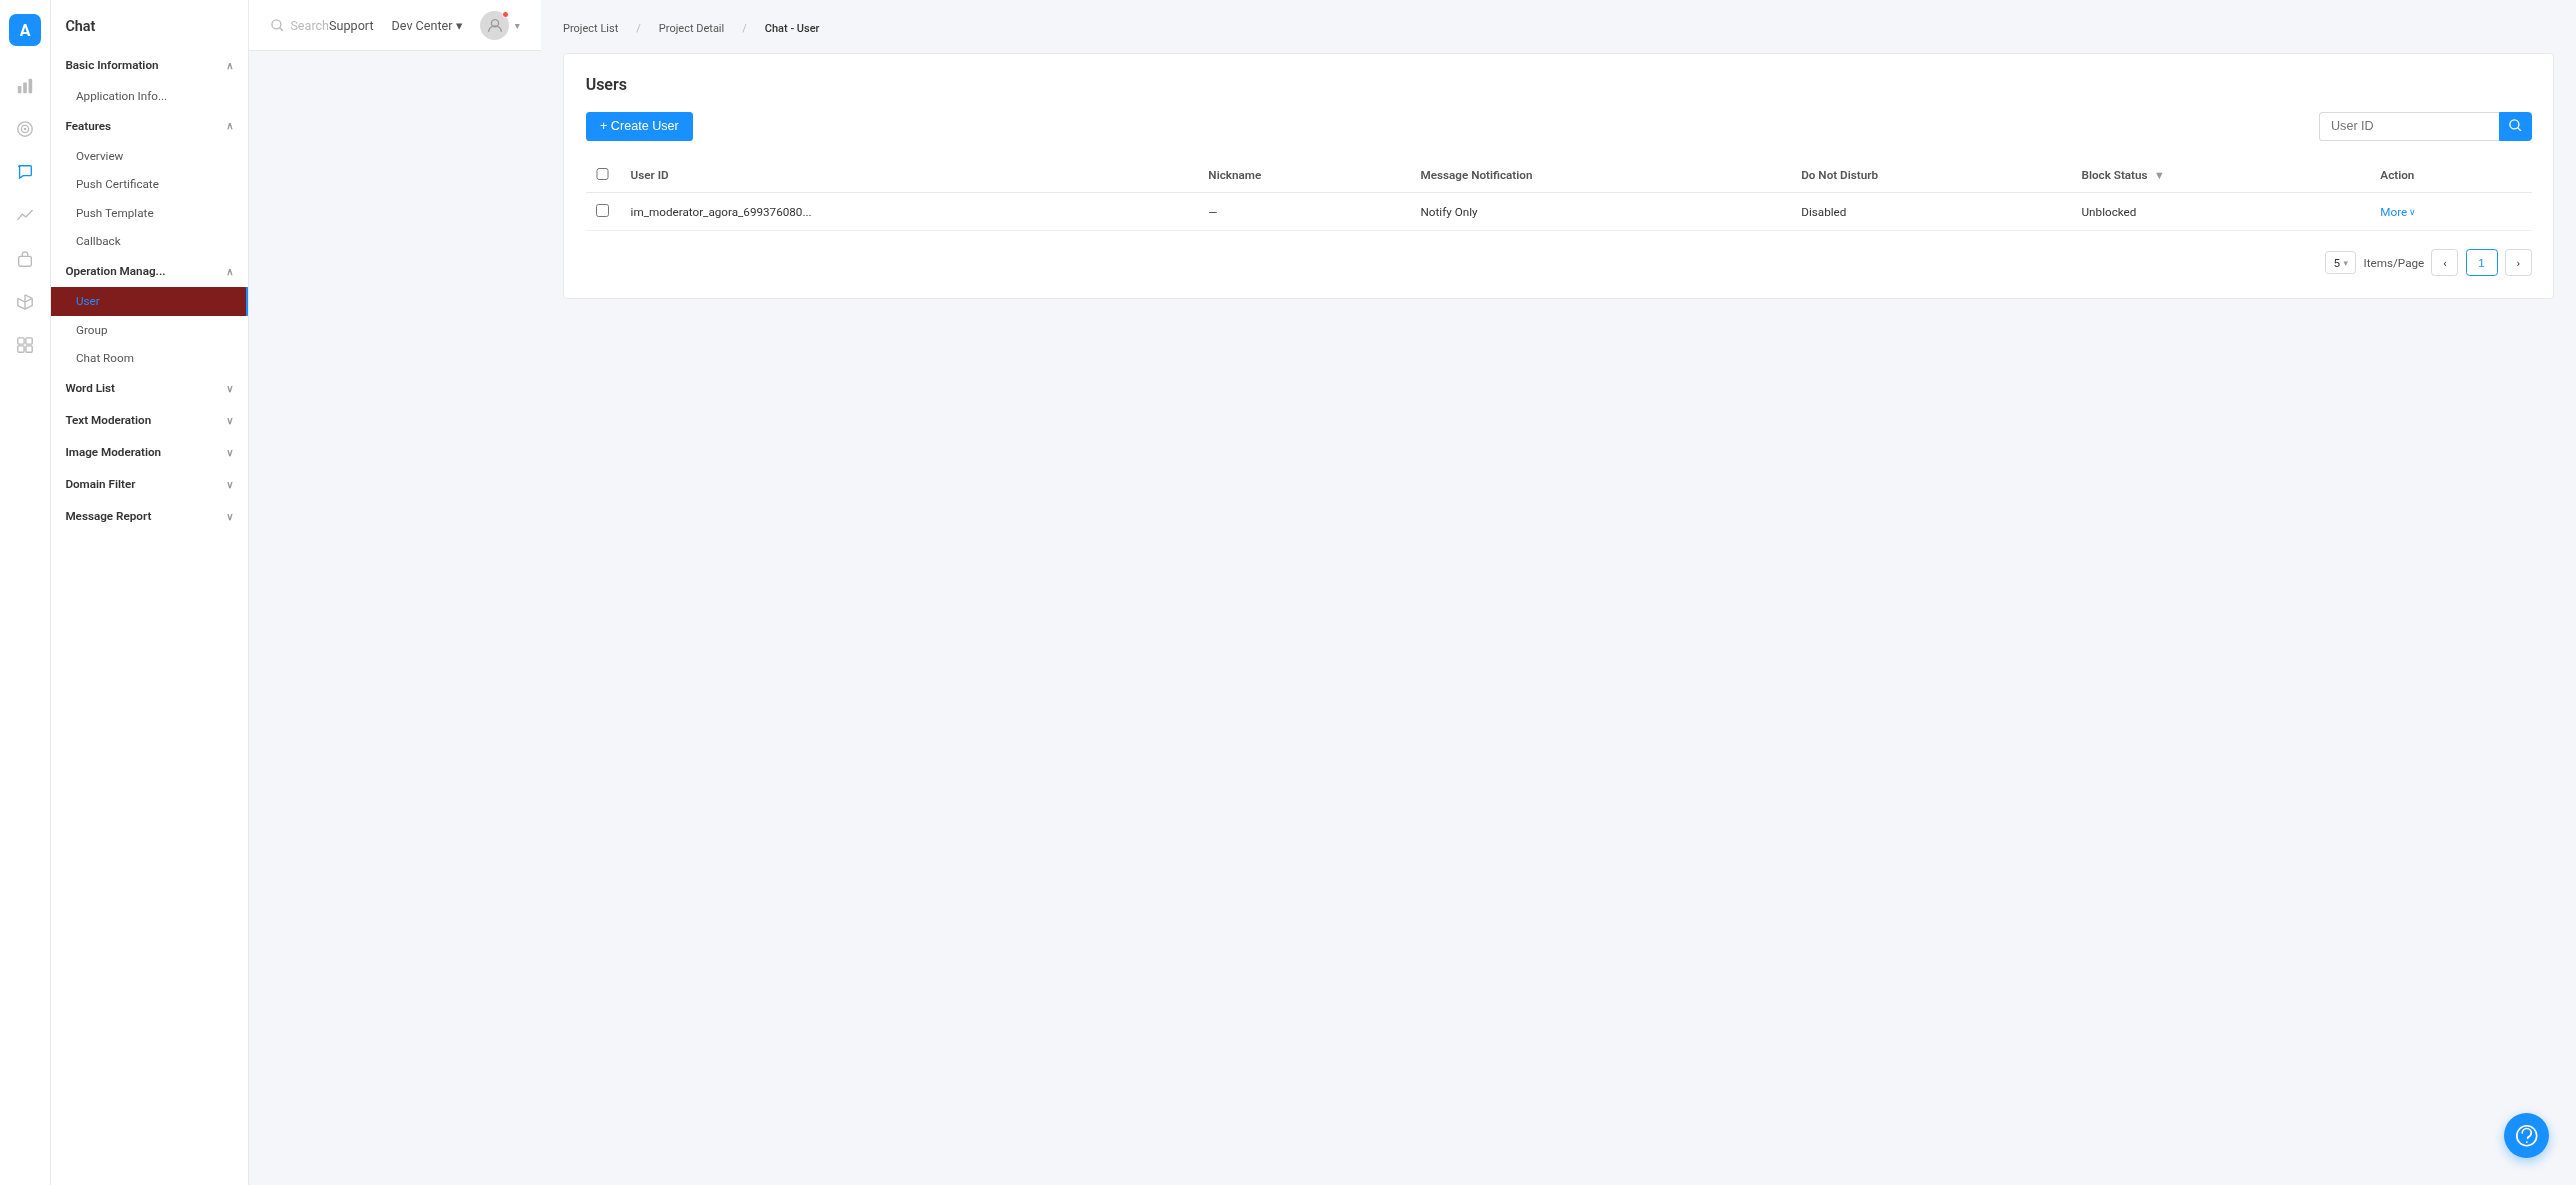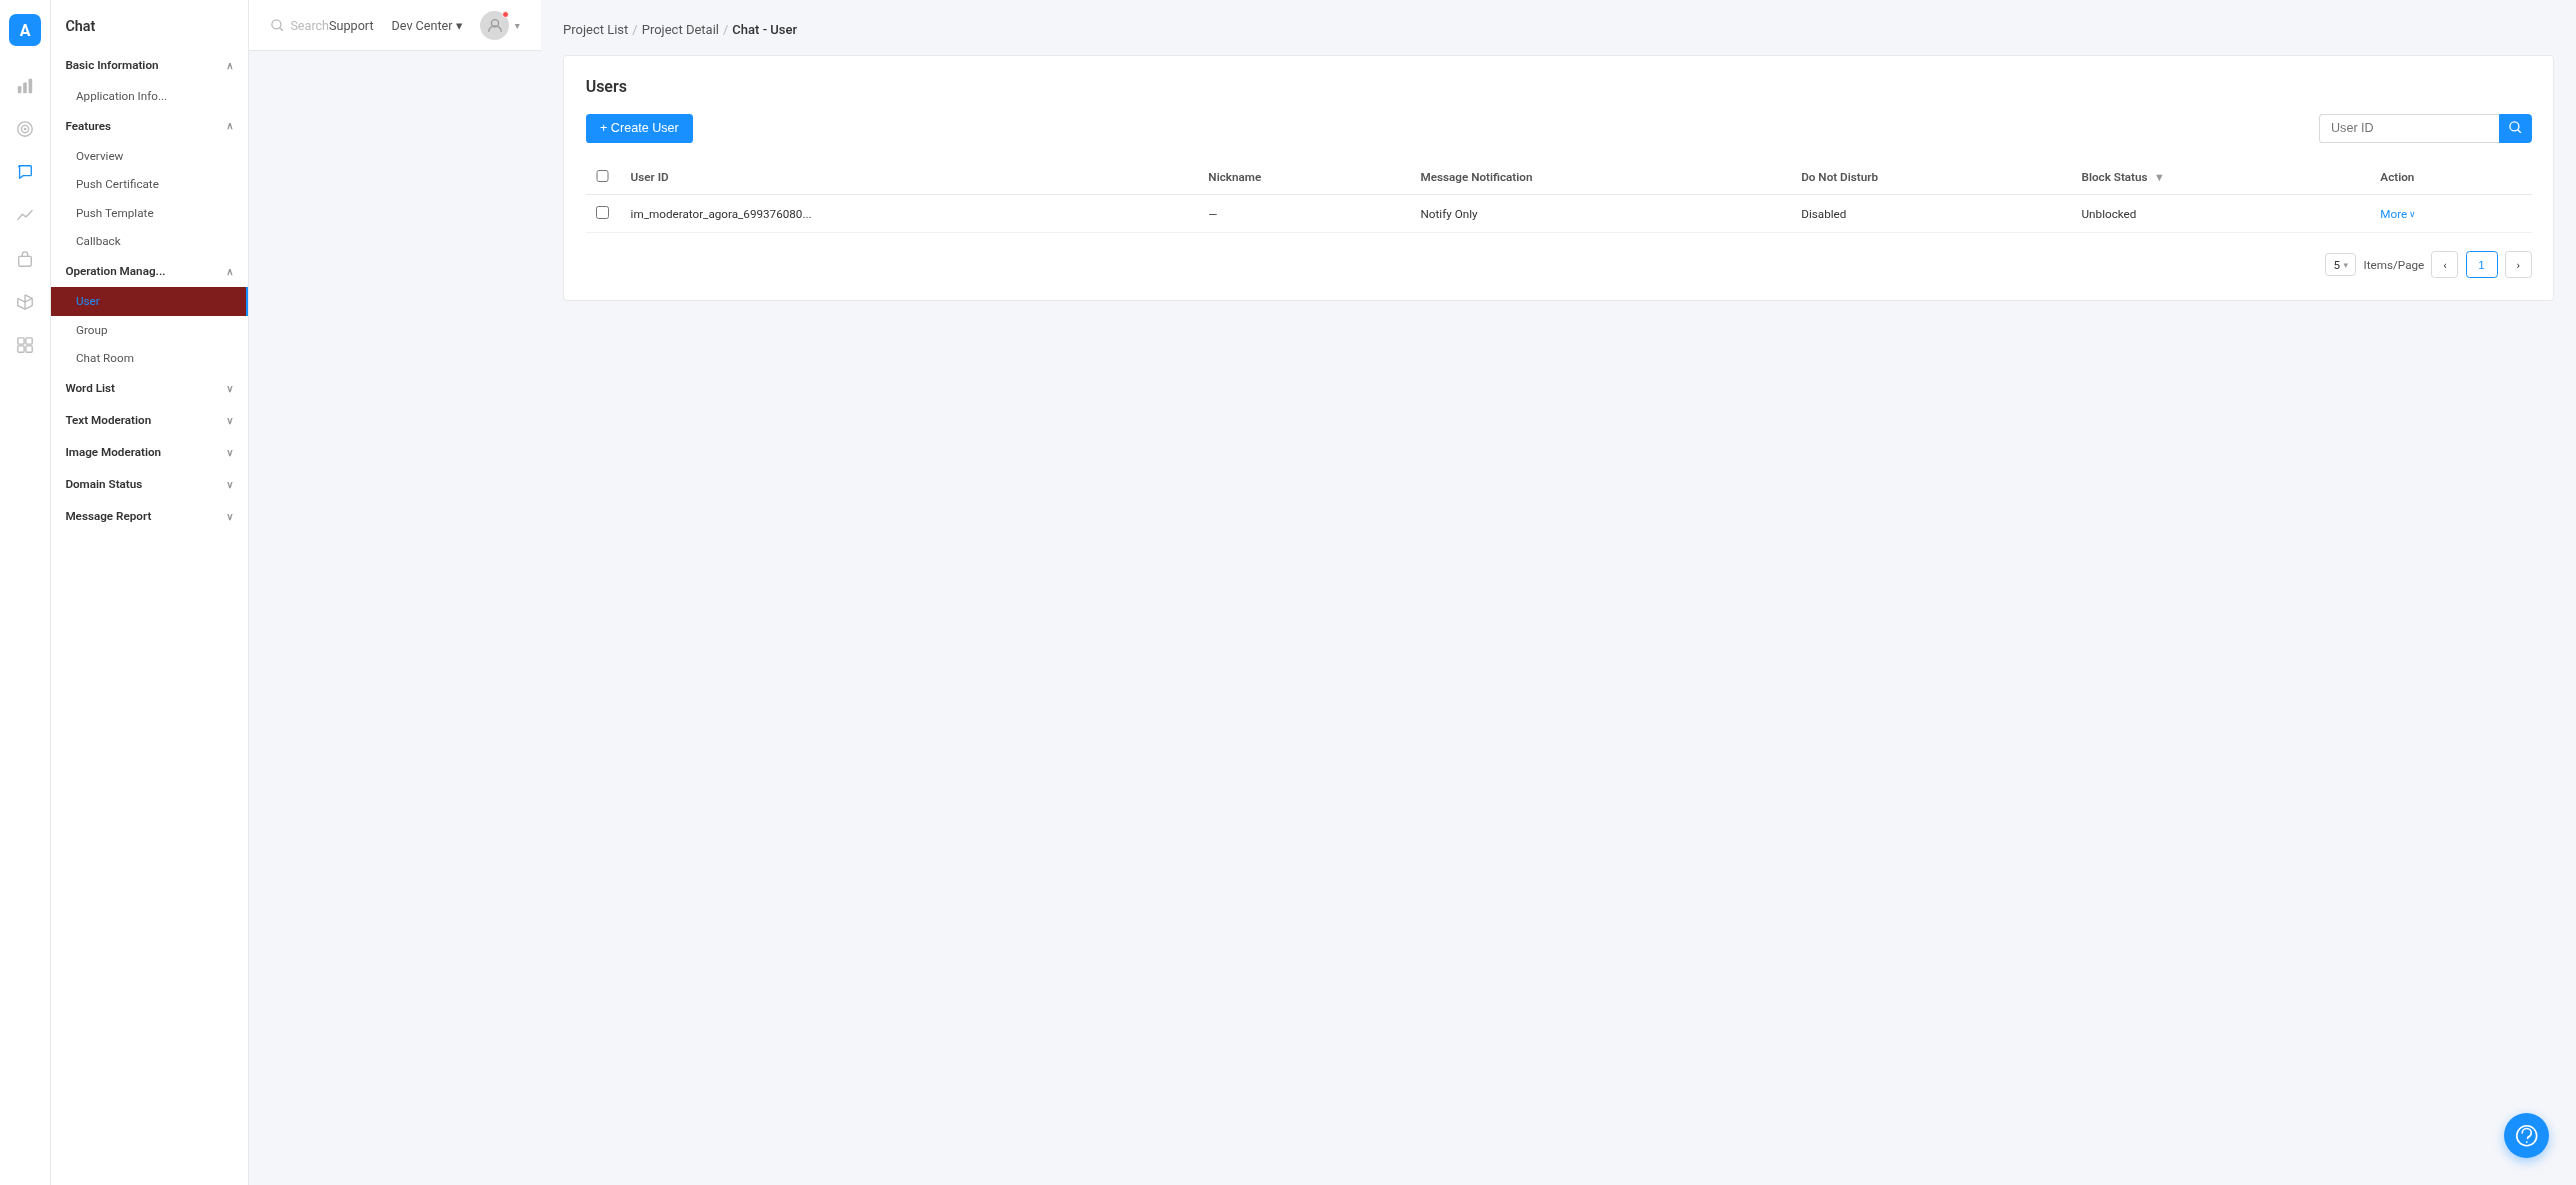--- a/index.html
+++ b/index.html
@@ -154,23 +154,23 @@
     .content {
       flex: 1;
       padding: 21.6px;
       overflow-y: auto;
     }
 
     
     .breadcrumb {
       display: flex;
       align-items: center;
-      gap: 4px;
+      gap: 18px;
       margin-bottom: 18px;
-      font-size: 13px;
+      font-size: 11px;
       color: #555;
     }
     .breadcrumb a { color: #555; text-decoration: none; cursor: pointer; }
     .breadcrumb .separator { color: #bbb; }
     .breadcrumb .current { color: #333; font-weight: 500; }
 
     
     .panel {
       background: #fff;
       border: 0.9px solid #e8e8e8;
@@ -398,21 +398,21 @@
       </div>
       <div class="sidebar-section-header">
         <span>Text Moderation</span>
         <span class="chevron">∨</span>
       </div>
       <div class="sidebar-section-header">
         <span>Image Moderation</span>
         <span class="chevron">∨</span>
       </div>
       <div class="sidebar-section-header">
-        <span>Domain Status</span>
+        <span>Domain Filter</span>
         <span class="chevron">∨</span>
       </div>
       <div class="sidebar-section-header">
         <span>Message Report</span>
         <span class="chevron">∨</span>
       </div>
     </div>
 </div>
 
 <div class="main">

